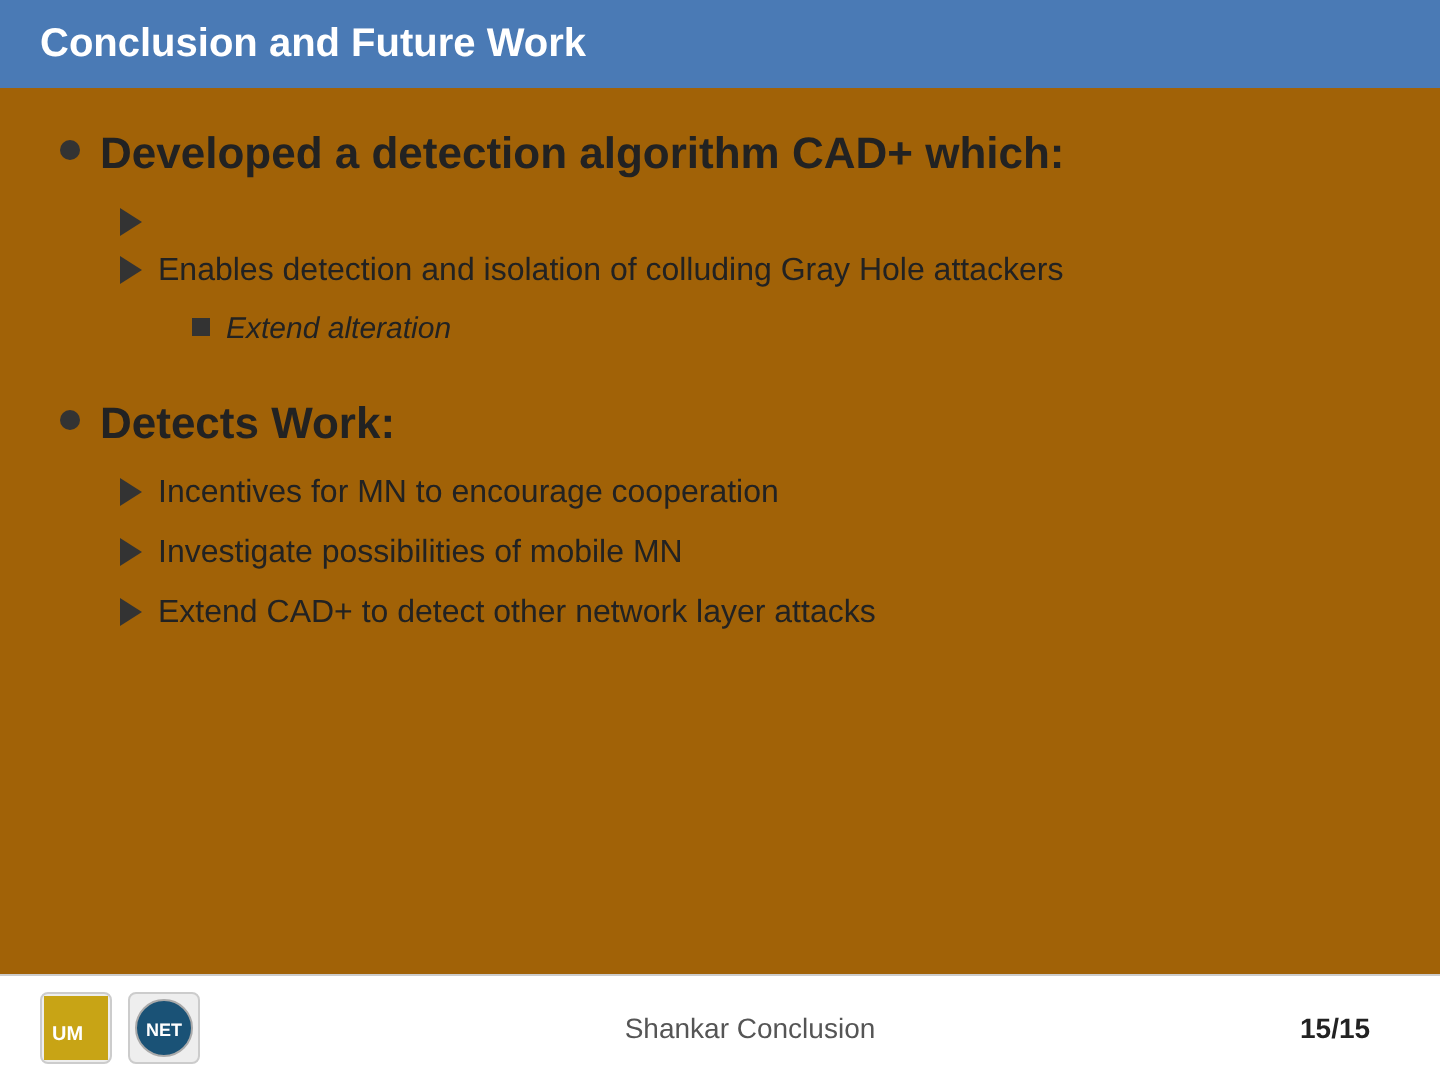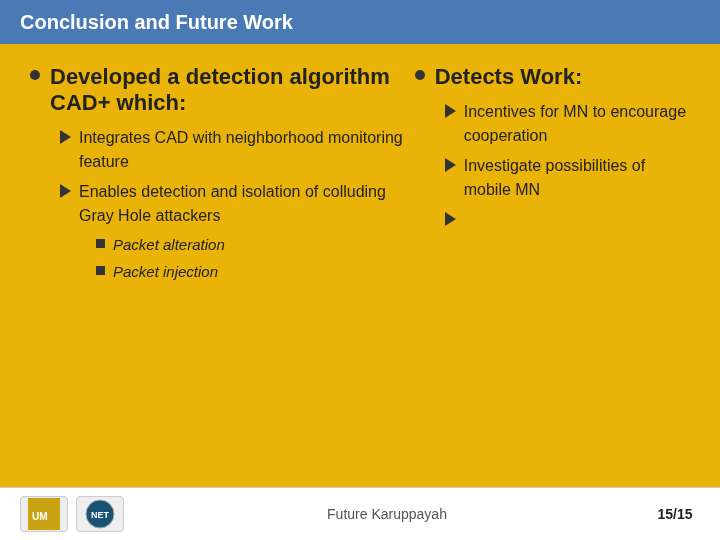--- a/index.html
+++ b/index.html
@@ -8,21 +8,21 @@
       width: 720px;
       height: 540px;
       font-family: Arial, sans-serif;
       background: #f0f0f0;
       overflow: hidden;
     }
 
     .slide {
       width: 720px;
       height: 540px;
-      background: #eab308;
+      background: #a16207;
       display: flex;
       flex-direction: column;
     }
 
     .header {
       background: #4a7ab5;
       padding: 10px 20px;
       min-height: 44px;
       display: flex;
       align-items: center;
@@ -31,21 +31,21 @@
     .header-title {
       color: #ffffff;
       font-size: 20px;
       font-weight: bold;
     }
 
     .content {
       flex: 1;
       padding: 20px 30px 10px 30px;
       display: flex;
-      flex-direction: row;
+      flex-direction: column;
       gap: 0;
     }
 
     .section {
       margin-bottom: 18px;
     }
 
     .bullet-main {
       display: flex;
       align-items: flex-start;
@@ -131,21 +131,21 @@
       min-height: 48px;
     }
 
     .footer-logos {
       display: flex;
       align-items: center;
       gap: 8px;
     }
 
     .logo-placeholder {
-      width: 48px;
+      width: 36px;
       height: 36px;
       border-radius: 4px;
       overflow: hidden;
       display: flex;
       align-items: center;
       justify-content: center;
       font-size: 8px;
       color: #555;
       border: 1px solid #ccc;
       background: #eee;
@@ -156,21 +156,21 @@
       color: #555;
       text-align: center;
       flex: 1;
     }
 
     .footer-page {
       font-size: 14px;
       color: #222;
       font-weight: bold;
       min-width: 50px;
-      text-align: center;
+      text-align: left;
     }
 
     .gray-hole {
     }
   </style>
 </head>
 <body>
 
 <div class="slide">
   <div class="header">
@@ -181,37 +181,32 @@
 
     <div class="section">
       <div class="bullet-main">
         <div class="bullet-dot"></div>
         <span class="bullet-main-text">Developed a detection algorithm CAD+ which:</span>
       </div>
       <div class="sub-items">
 
         <div class="sub-item">
           <div class="arrow-icon"></div>
-          <span class="sub-item-text">Integrates CAD with neighborhood monitoring feature</span>
         </div>
 
         <div class="sub-item">
           <div class="arrow-icon"></div>
           <span class="sub-item-text">Enables detection and isolation of colluding <span class="gray-hole">Gray Hole</span> attackers</span>
         </div>
 
 
         <div class="sub-sub-items">
           <div class="sub-sub-item">
             <div class="square-bullet"></div>
-            <span class="sub-sub-item-text">Packet alteration</span>
-          </div>
-          <div class="sub-sub-item">
-            <div class="square-bullet"></div>
-            <span class="sub-sub-item-text">Packet injection</span>
+            <span class="sub-sub-item-text">Extend alteration</span>
           </div>
         </div>
 
       </div>
     </div>
 
     <div class="section">
       <div class="bullet-main">
         <div class="bullet-dot"></div>
         <span class="bullet-main-text">Detects Work:</span>
@@ -223,20 +218,21 @@
           <span class="sub-item-text">Incentives for MN to encourage cooperation</span>
         </div>
 
         <div class="sub-item">
           <div class="arrow-icon"></div>
           <span class="sub-item-text">Investigate possibilities of mobile MN</span>
         </div>
 
         <div class="sub-item">
           <div class="arrow-icon"></div>
+          <span class="sub-item-text">Extend CAD+ to detect other network layer attacks</span>
         </div>
 
       </div>
     </div>
 
   </div>
 
   <div class="footer">
     <div class="footer-logos">
       <div class="logo-placeholder">
@@ -245,16 +241,16 @@
           <text x="4" y="22" font-size="10" fill="white" font-weight="bold">UM</text>
         </svg>
       </div>
       <div class="logo-placeholder">
         <svg width="32" height="32" viewBox="0 0 32 32">
           <circle cx="16" cy="16" r="14" fill="#1a5276" stroke="#aaa" stroke-width="1"></circle>
           <text x="7" y="20" font-size="9" fill="white" font-weight="bold">NET</text>
         </svg>
       </div>
     </div>
-    <div class="footer-center">Future Karuppayah</div>
+    <div class="footer-center">Shankar Conclusion</div>
     <div class="footer-page">15/15</div>
   </div>
 </div>
 
 </body></html>

